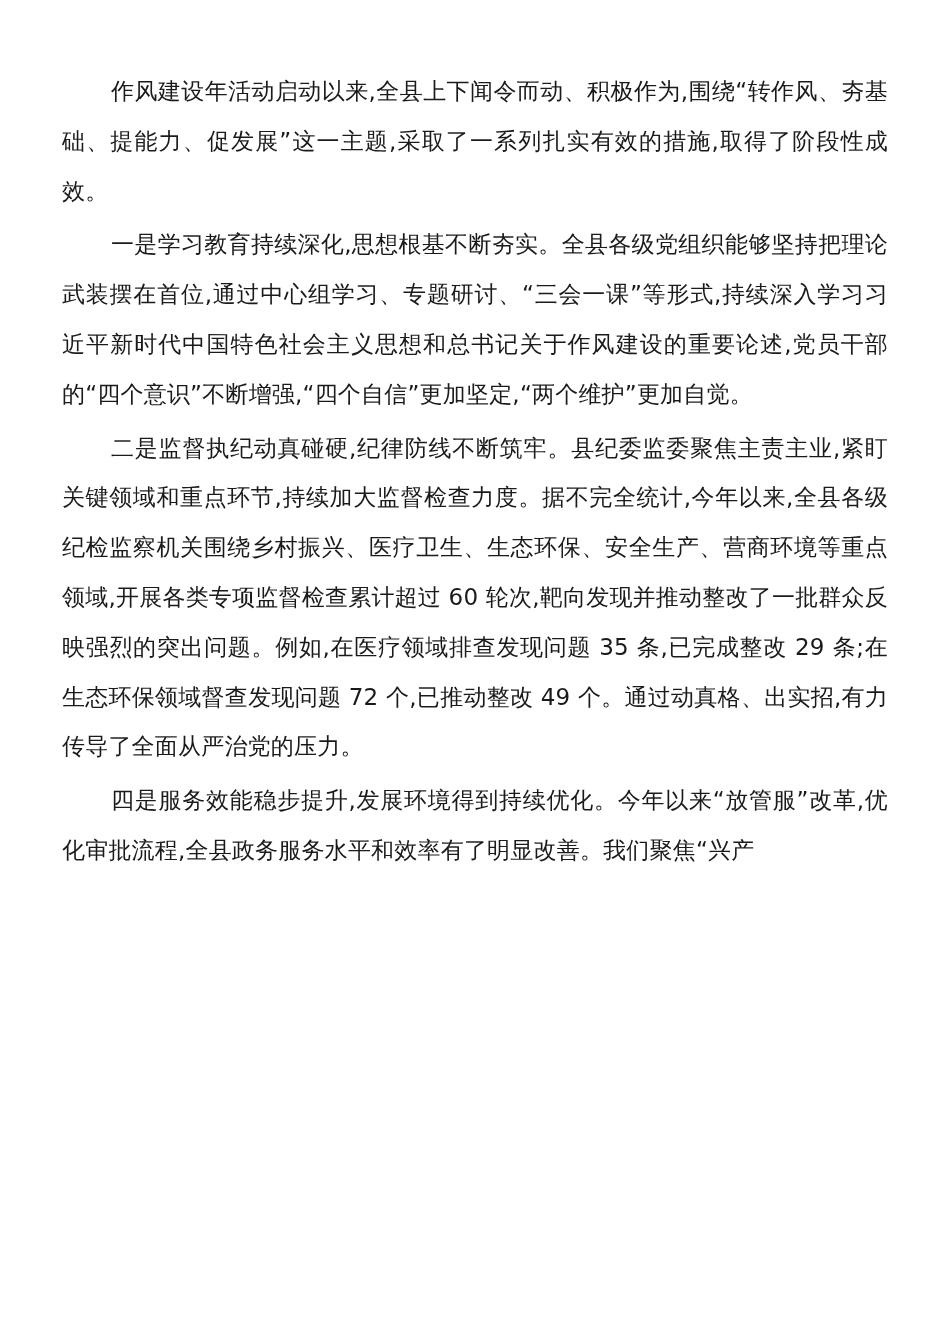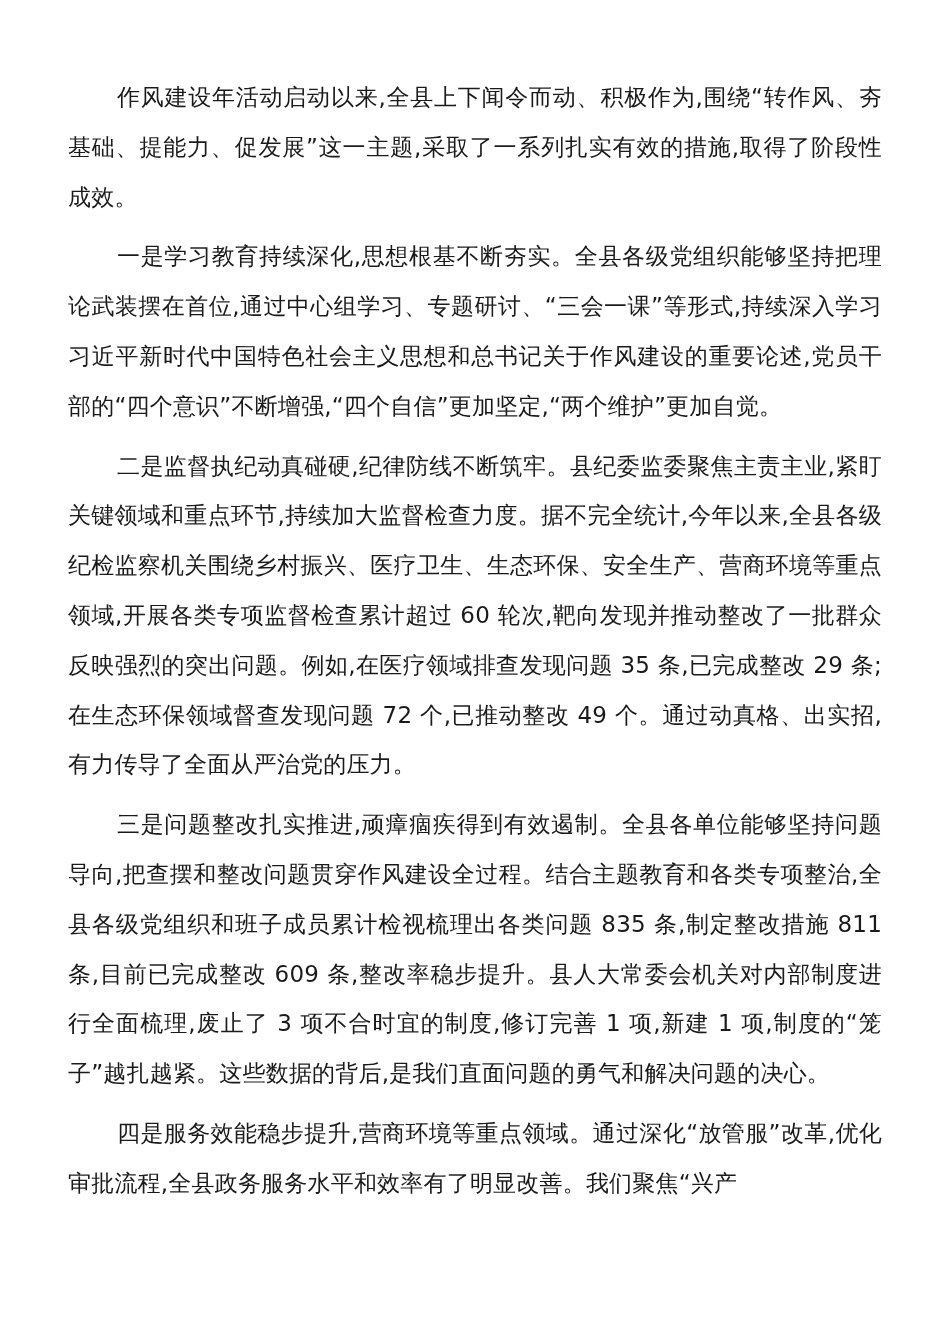--- a/index.html
+++ b/index.html
@@ -8,21 +8,21 @@
     position: absolute;
     left: 58px;
     top: 63px;
     width: 834px;
     font-family: "DejaVu Sans", "Liberation Sans", sans-serif;
     font-size: 23px;
     line-height: 49.8px;
     color: #1a1a1a;
   }
   .para {
-    margin: 10px;
+    margin: 4px;
     text-indent: 49px;
     text-align: justify;
     text-justify: inter-character;
     letter-spacing: 0.2px;
   }
   .lead { font-weight: normal; }
 </style>
 </head>
 <body>
 
@@ -30,18 +30,15 @@
   <p class="para">
     <span class="lead"></span><span>作风建设年活动启动以来,全县上下闻令而动、积极作为,围绕“转作风、夯基础、提能力、促发展”这一主题,采取了一系列扎实有效的措施,取得了阶段性成效。</span>
   </p>
   <p class="para">
     <span class="lead">一是</span><span>学习教育持续深化,思想根基不断夯实。全县各级党组织能够坚持把理论武装摆在首位,通过中心组学习、专题研讨、“三会一课”等形式,持续深入学习习近平新时代中国特色社会主义思想和总书记关于作风建设的重要论述,党员干部的“四个意识”不断增强,“四个自信”更加坚定,“两个维护”更加自觉。</span>
   </p>
   <p class="para">
     <span class="lead">二是</span><span>监督执纪动真碰硬,纪律防线不断筑牢。县纪委监委聚焦主责主业,紧盯关键领域和重点环节,持续加大监督检查力度。据不完全统计,今年以来,全县各级纪检监察机关围绕乡村振兴、医疗卫生、生态环保、安全生产、营商环境等重点领域,开展各类专项监督检查累计超过 60 轮次,靶向发现并推动整改了一批群众反映强烈的突出问题。例如,在医疗领域排查发现问题 35 条,已完成整改 29 条;在生态环保领域督查发现问题 72 个,已推动整改 49 个。通过动真格、出实招,有力传导了全面从严治党的压力。</span>
   </p>
   <p class="para">
-    <span class="lead">三是</span><span>问题整改扎实推进,顽瘴痼疾得到有效遏制。全县各单位能够坚持问题导向,把查摆和整改问题贯穿作风建设全过程。结合主题教育和各类专项整治,全县各级党组织和班子成员累计检视梳理出各类问题 835 条,制定整改措施 811 条,目前已完成整改 609 条,整改率稳步提升。县人大常委会机关对内部制度进行全面梳理,废止了 3 项不合时宜的制度,修订完善 1 项,新建 1 项,制度的“笼子”越扎越紧。这些数据的背后,是我们直面问题的勇气和解决问题的决心。</span>
-  </p>
-  <p class="para">
-    <span class="lead">四是</span><span>服务效能稳步提升,营商环境等重点领域。通过深化“放管服”改革,优化审批流程,全县政务服务水平和效率有了明显改善。我们聚焦“兴产</span>
+    <span class="lead">四是</span><span>服务效能稳步提升,发展环境得到持续优化。今年以来“放管服”改革,优化审批流程,全县政务服务水平和效率有了明显改善。我们聚焦“兴产</span>
   </p>
 </div>
 
 </body></html>

